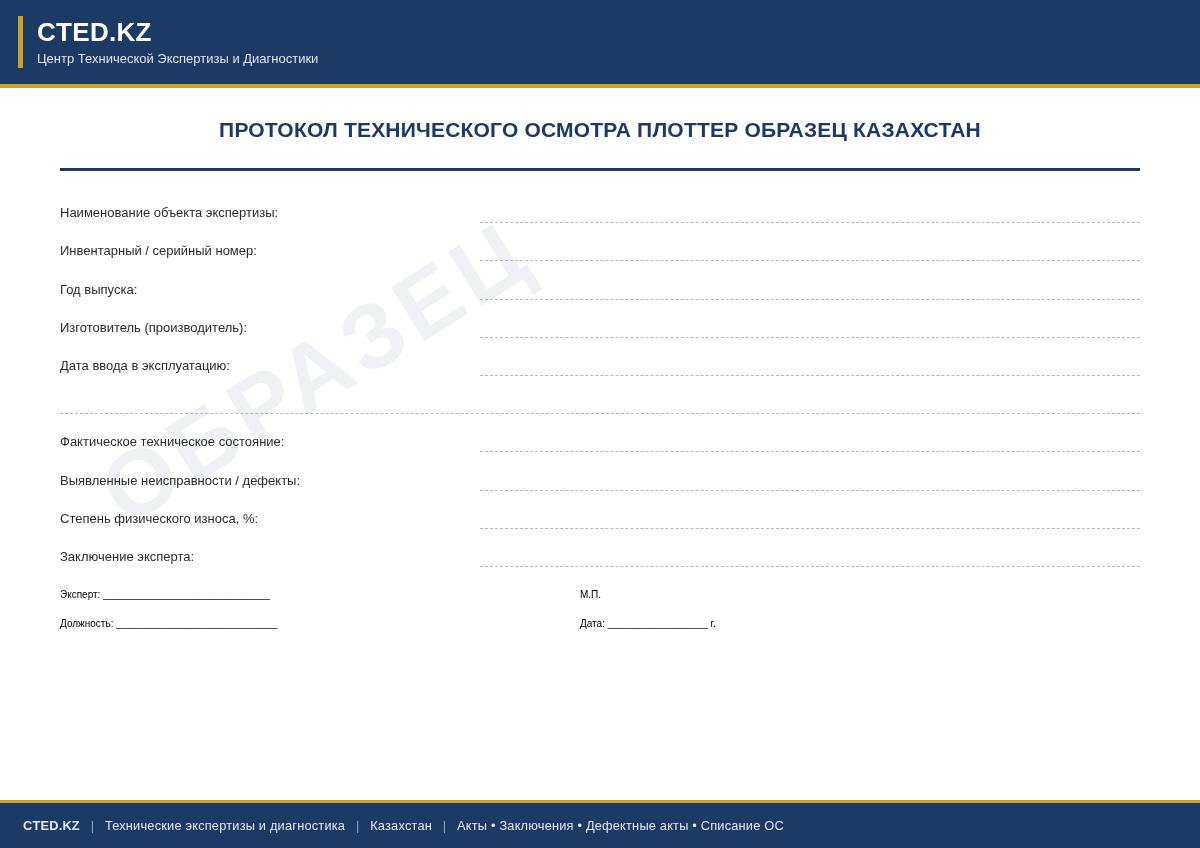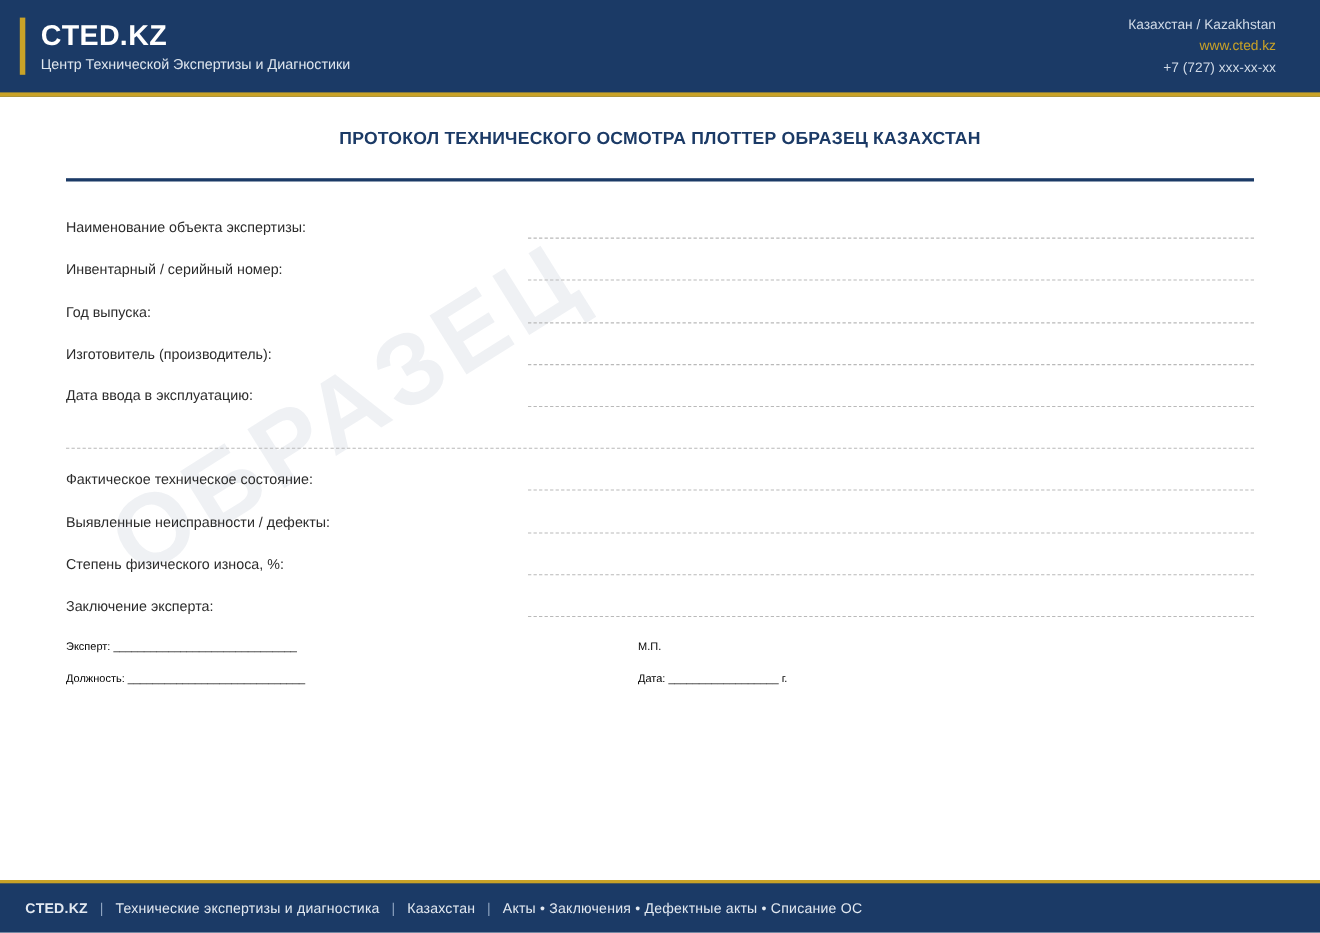--- a/index.html
+++ b/index.html
@@ -83,21 +83,21 @@
 
   
   .doc {
     position: relative;
     padding: 0 60px;
     box-sizing: border-box;
     height: 712px;
   }
   .doc-title {
     text-align: center;
-    font-size: 16px;
+    font-size: 21px;
     color: #1b3a66;
     font-weight: bold;
     letter-spacing: 0.2px;
     margin-top: 30px;
     margin-bottom: 0;
   }
   .title-rule {
     height: 3px;
     background: #1b3a66;
     margin-top: 26px;
@@ -205,25 +205,20 @@
 
 <div class="header">
   <div class="header-inner">
     <div class="brand-wrap">
       <div class="brand-bar"></div>
       <div class="brand-text">
         <div class="brand-title">CTED.KZ</div>
         <div class="brand-sub">Центр Технической Экспертизы и Диагностики</div>
       </div>
     </div>
-    <div class="header-right">
-      <div class="hr-country">Казахстан / Kazakhstan</div>
-      <div class="hr-site">www.cted.kz</div>
-      <div class="hr-phone">+7 (727) xxx-xx-xx</div>
-    </div>
   </div>
 </div>
 
 <div class="doc">
 
   <div class="watermark">
     <span>ОБРАЗЕЦ</span>
   </div>
 
   <div class="doc-title">ПРОТОКОЛ ТЕХНИЧЕСКОГО ОСМОТРА ПЛОТТЕР ОБРАЗЕЦ КАЗАХСТАН</div>

